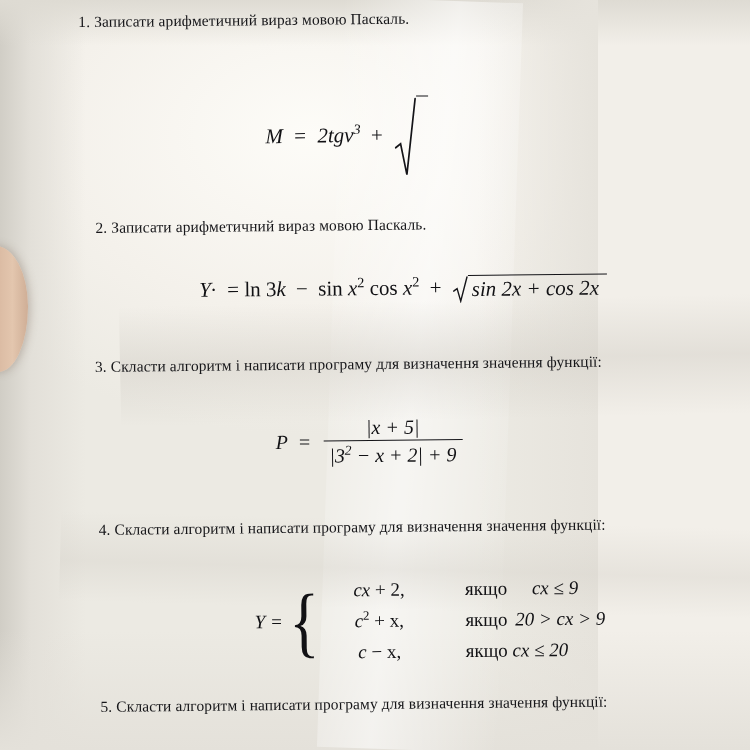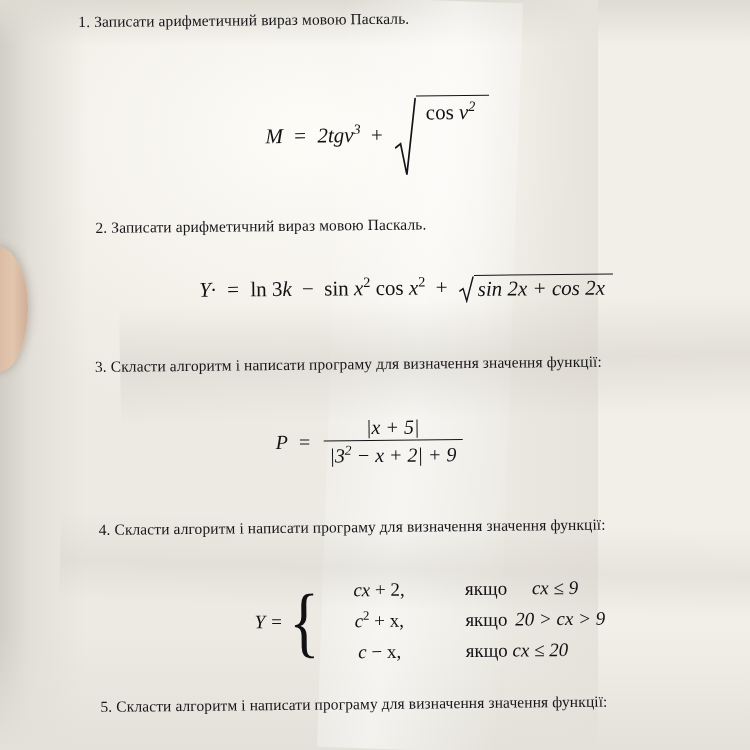--- a/index.html
+++ b/index.html
@@ -194,34 +194,31 @@
       <span style="margin-left:5px;">+</span>
 
       <span class="radwrap" style="margin-left:6px; vertical-align:middle;">
         <span class="radsign">
           <svg width="22" height="82" viewBox="0 0 22 82" aria-hidden="true">
             <path d="M1 52 L6 48 L12 79 L21 3" fill="none" stroke="#141418" stroke-width="1.7" stroke-linejoin="miter" stroke-linecap="round"></path>
           </svg>
         </span>
         <span class="radbody">
           <span class="frac">
-            <span class="den">
-              <span>cos </span><span class="it">v</span><sup class="exp it">2</sup>
-            </span>
           </span>
         </span>
       </span>
     </div>
 
     <div class="qline" style="left:97px; top:216px;">2. Записати арифметичний вираз мовою Паскаль.</div>
 
     <div class="formula" style="left:200px; top:276px; font-size:21px; white-space:nowrap;">
       <span class="it eqlabel">Y·</span>
       <span>=</span>
-      <span style="margin-left:6px;font-family:Liberation Serif, serif;">ln 3</span><span class="it">k</span>
+      <span style="margin-left:0;font-family:Liberation Serif, serif;">ln 3</span><span class="it">k</span>
       <span style="margin-left:5px;">−</span>
       <span style="margin-left:5px;">sin </span><span class="it">x</span><sup class="exp">2</sup><span> cos </span><span class="it">x</span><sup class="exp">2</sup>
       <span style="margin-left:5px;">+</span>
       <span class="radwrap" style="margin-left:6px; vertical-align:middle;">
         <span class="radsign" style="width:15px;">
           <svg width="15" height="28" viewBox="0 0 15 28" aria-hidden="true">
             <path d="M0.5 16 L4 13.5 L7.5 26 L14 2" fill="none" stroke="#141418" stroke-width="1.4" stroke-linejoin="miter" stroke-linecap="round"></path>
           </svg>
         </span>
         <span class="radbody it" style="padding-top:1px;">sin 2x + cos 2x</span>

